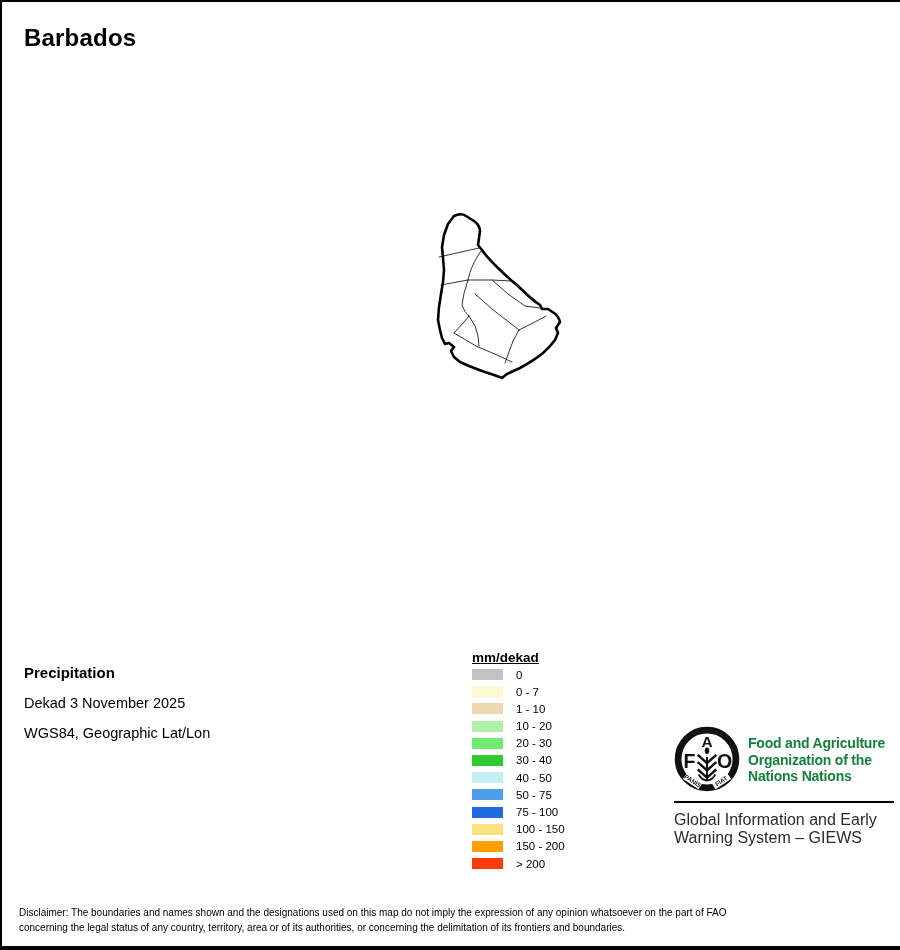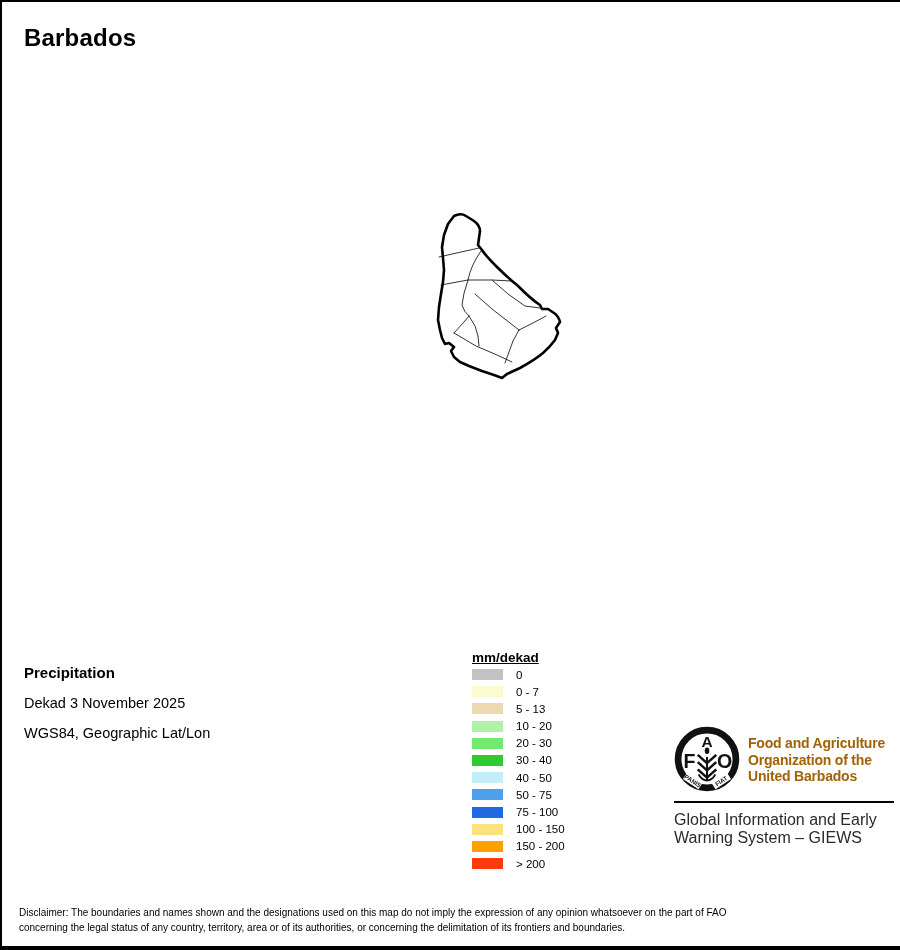--- a/index.html
+++ b/index.html
@@ -30,21 +30,21 @@
   }
   .legend-row{display:flex;align-items:center;height:11px;margin-bottom:6.2px;}
   .swatch{width:31px;height:11px;display:inline-block;flex:0 0 auto;}
   .legend-label{margin-left:13px;font-size:11.5px;white-space:nowrap;}
 
   .fao-block{position:absolute;left:672px;top:724px;width:222px;}
   .fao-head{display:flex;align-items:flex-start;}
   .fao-logo{flex:0 0 auto;}
   .fao-org{
     margin-left:8px;margin-top:9px;
-    font-size:14px;font-weight:bold;line-height:16.5px;color:#a16207;
+    font-size:14px;font-weight:bold;line-height:16.5px;color:#15803d;
     letter-spacing:-.2px;
   }
   .fao-sep{border:none;border-top:2px solid #000;margin:9px 0 8px 0;width:220px;}
   .giews{font-size:16px;line-height:18px;color:#2b2b2b;}
 
   .disclaimer{
     position:absolute;left:17px;top:903px;
     font-size:10px;line-height:15px;color:#000;white-space:nowrap;
   }
 
@@ -104,21 +104,21 @@
         <div class="legend-row">
           <span class="swatch" style="background: rgb(194, 194, 194);"></span>
           <span class="legend-label">0</span>
         </div>
         <div class="legend-row">
           <span class="swatch" style="background: rgb(252, 250, 208);"></span>
           <span class="legend-label">0 - 7</span>
         </div>
         <div class="legend-row">
           <span class="swatch" style="background: rgb(236, 217, 176);"></span>
-          <span class="legend-label">5 - 13</span>
+          <span class="legend-label">1 - 10</span>
         </div>
         <div class="legend-row">
           <span class="swatch" style="background: rgb(175, 242, 167);"></span>
           <span class="legend-label">10 - 20</span>
         </div>
         <div class="legend-row">
           <span class="swatch" style="background: rgb(111, 236, 111);"></span>
           <span class="legend-label">20 - 30</span>
         </div>
         <div class="legend-row">
@@ -173,21 +173,21 @@
           <text x="32" y="59.5" text-anchor="middle" font-family="Liberation Sans, sans-serif" font-size="6" font-weight="bold" fill="#111">FIAT</text>
         </g>
         <g transform="rotate(33 32 32)">
           <rect x="23" y="52.5" width="18" height="8.5" fill="#fff"></rect>
           <text x="32" y="59.5" text-anchor="middle" font-family="Liberation Sans, sans-serif" font-size="6" font-weight="bold" fill="#111">PANIS</text>
         </g>
       </svg>
       <div class="fao-org">
         <div>Food and Agriculture</div>
         <div>Organization of the</div>
-        <div>United Barbados</div>
+        <div>Nations Nations</div>
       </div>
     </div>
     <hr class="fao-sep">
     <div class="giews">
       <div>Global Information and Early</div>
       <div>Warning System – GIEWS</div>
     </div>
   </div>
 
   <div class="disclaimer">

